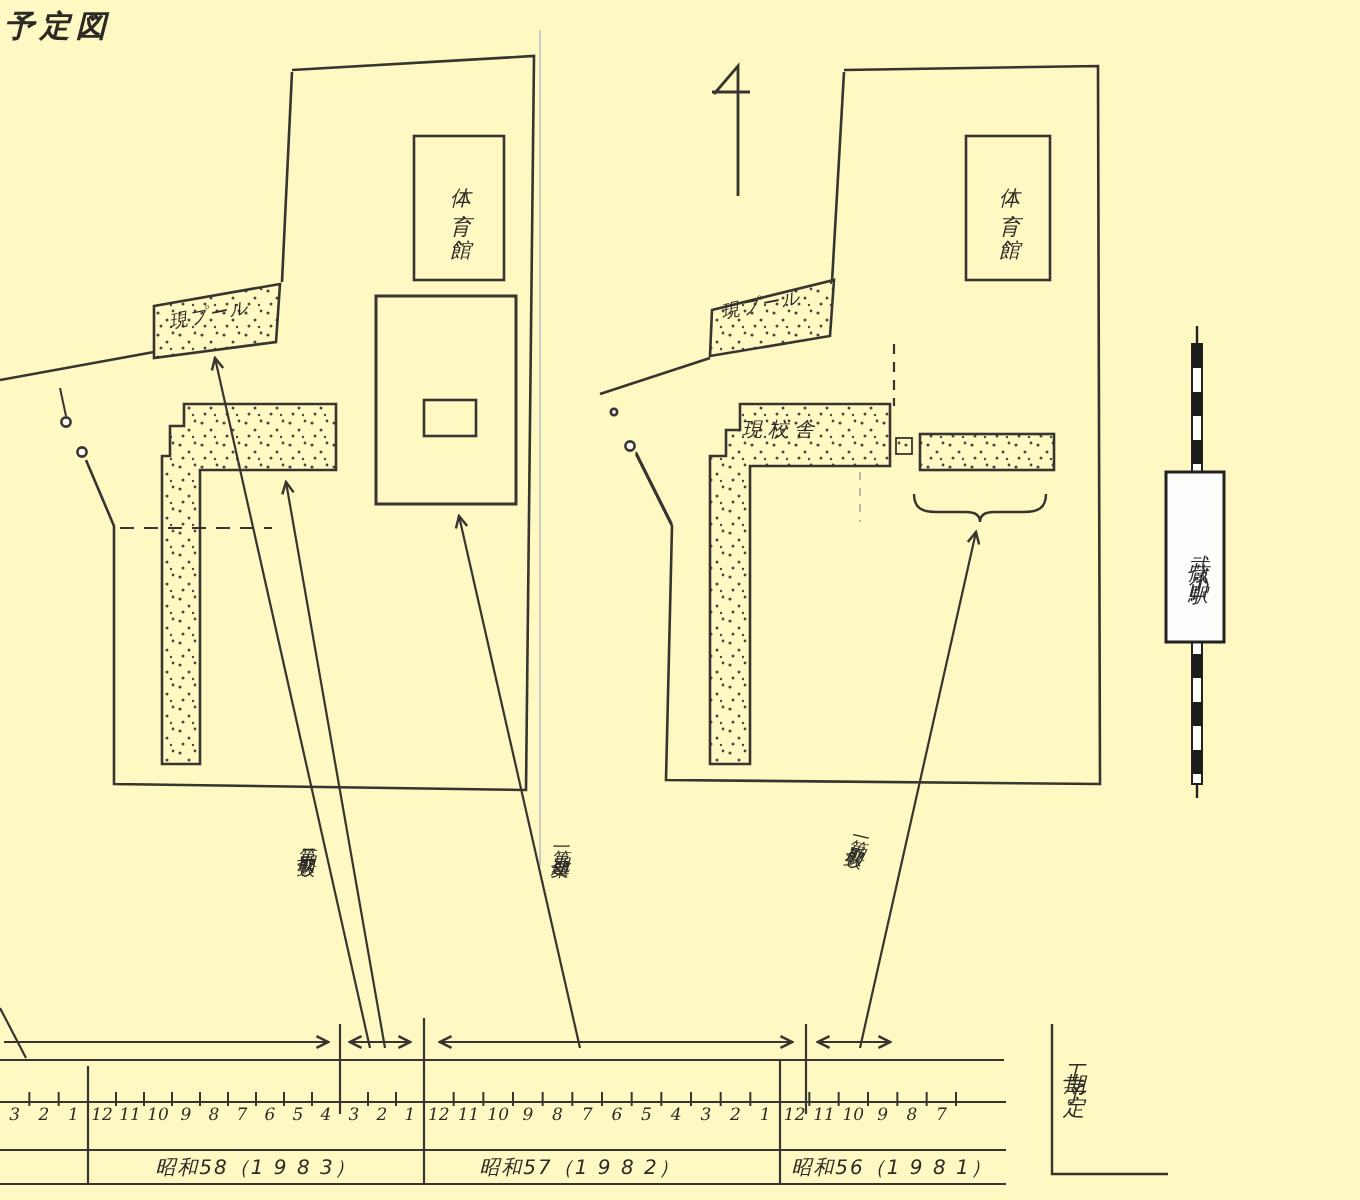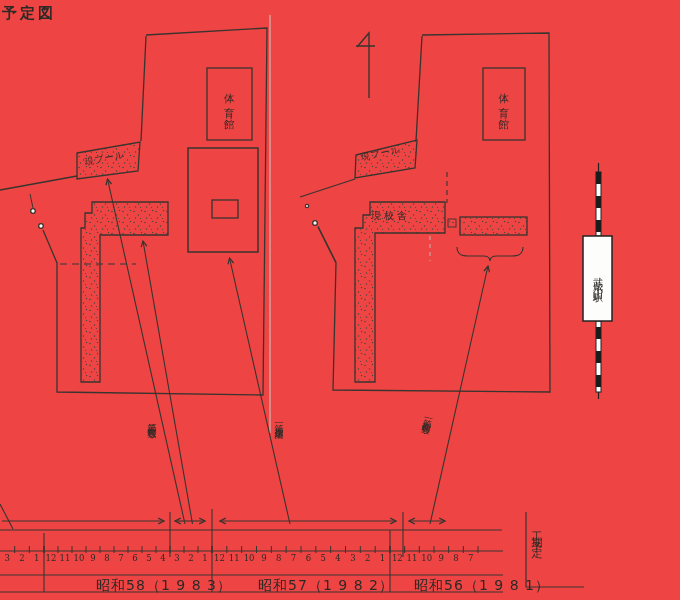--- a/index.html
+++ b/index.html
@@ -1,17 +1,17 @@
 <!DOCTYPE html>
 <html><head>
 <meta charset="utf-8">
 <style>
   html,body{margin:0;padding:0;background:#e8e8e6;}
-  .page{position:relative;width:680px;height:600px;background:#ef4444;overflow:hidden;
-        font-family:"DejaVu Sans",sans-serif;color:#2d2a26;}
+  .page{position:relative;width:680px;height:600px;background:#fef9c3;overflow:hidden;
+        font-family:"DejaVu Sans",sans-serif;color:#2d2a26;font-style:italic;}
   .page svg{position:absolute;left:0;top:0;}
   .lbl{position:absolute;color:#2d2a26;white-space:nowrap;line-height:1;}
   .vtext{writing-mode:vertical-rl;text-orientation:upright;}
   .title{left:2px;top:6px;font-size:15px;font-weight:bold;letter-spacing:3px;}
   .gymbox{display:flex;align-items:center;justify-content:center;}
   .gym{font-size:10.5px;letter-spacing:13px;}
   .gym-left{left:207px;top:70px;width:45px;height:68px;}
   .gym-right{left:483px;top:70px;width:42px;height:68px;}
   .pool{font-size:9px;letter-spacing:1px;transform:rotate(-11deg);transform-origin:left center;}
   .pool-left{left:85px;top:158px;}
@@ -19,21 +19,21 @@
   .school{left:371px;top:211px;font-size:10px;letter-spacing:3px;}
   .station{left:583px;top:238px;width:29px;height:81px;display:flex;align-items:center;justify-content:center;
            font-size:10px;letter-spacing:4px;}
   .phase{font-size:9px;letter-spacing:1.5px;}
   .phase2demo{left:147px;top:416px;}
   .phase1build{left:274px;top:417px;}
   .phase1demo{left:425px;top:412px;transform:rotate(13deg);transform-origin:50% 0;}
   .sched-title{left:531px;top:523px;font-size:11px;letter-spacing:5px;}
   .month{position:absolute;top:553px;font-size:8.5px;font-family:"DejaVu Serif",serif;
          transform:translateX(-50%);color:#2d2a26;}
-  .year{position:absolute;top:577px;font-size:14px;letter-spacing:1px;transform:translateX(-50%);color:#2d2a26;margin-left:36px;}
+  .year{position:absolute;top:577px;font-size:10px;letter-spacing:1px;transform:translateX(-50%);color:#2d2a26;}
 </style>
 </head>
 <body>
 
 <div class="page">
 
 <svg width="680" height="600" viewBox="0 0 680 600">
   <defs>
     <pattern id="stip" width="11" height="11" patternUnits="userSpaceOnUse">
       <circle cx="2" cy="2.5" r="0.8" fill="#4a463f"></circle>

